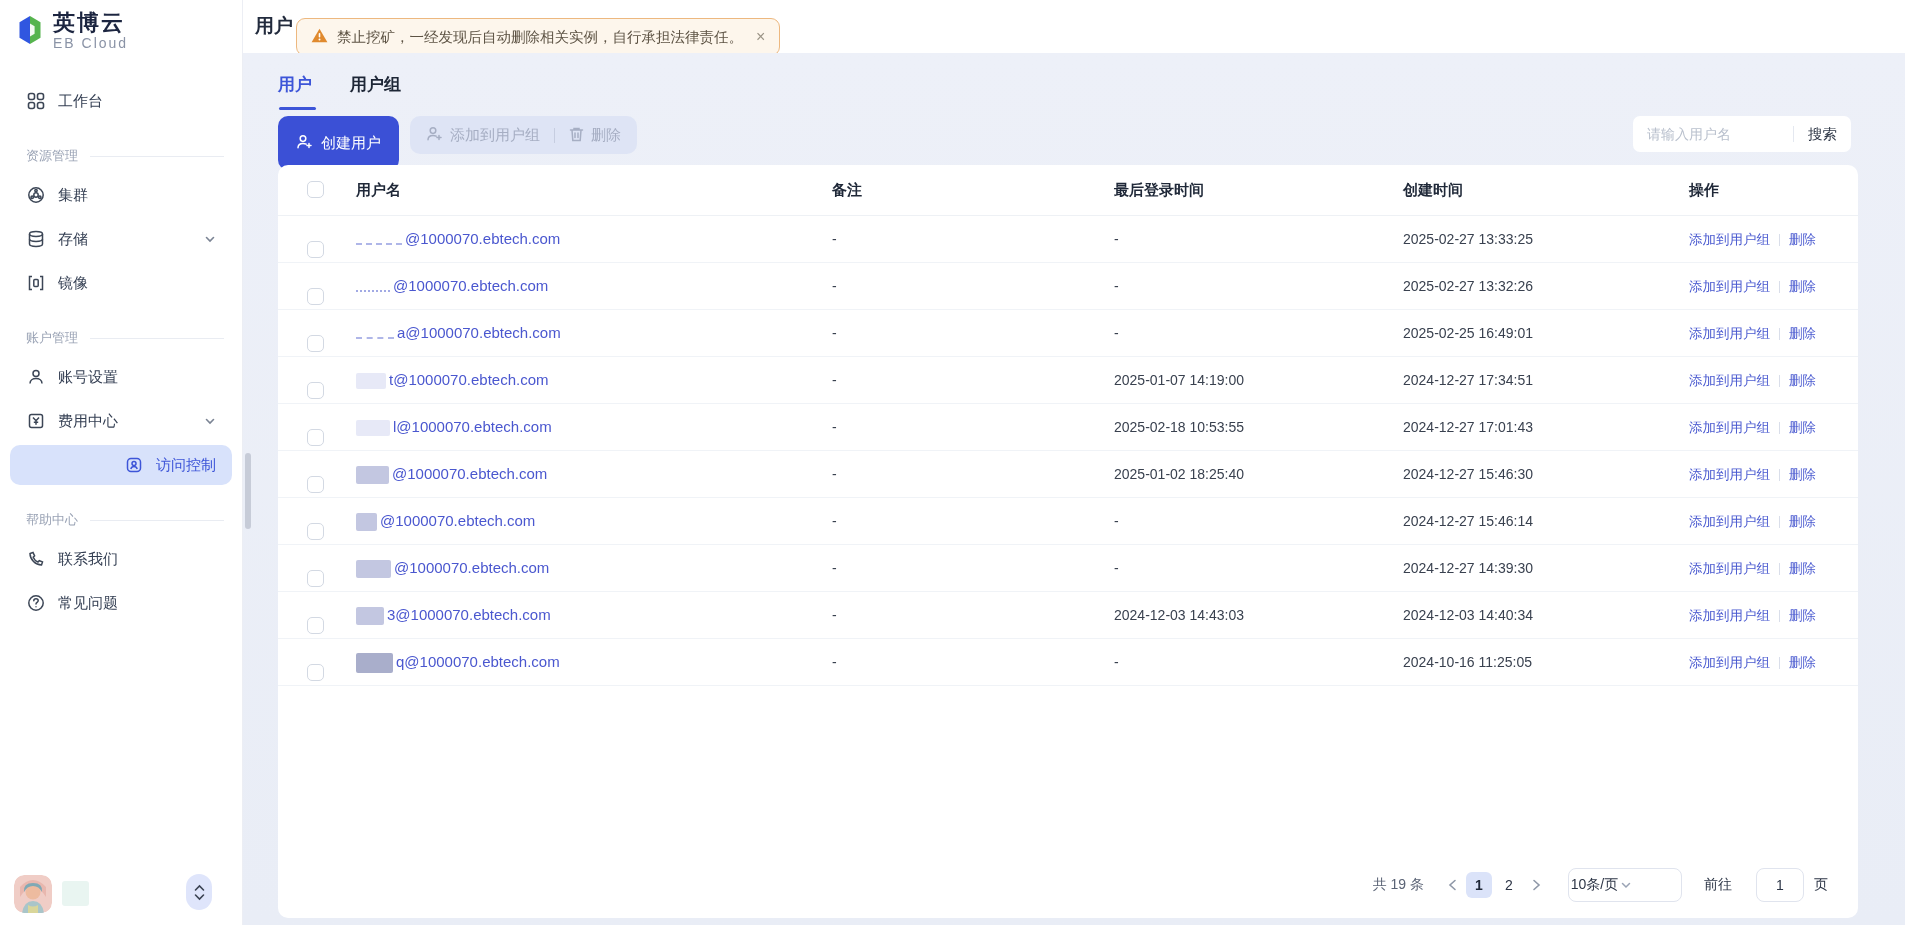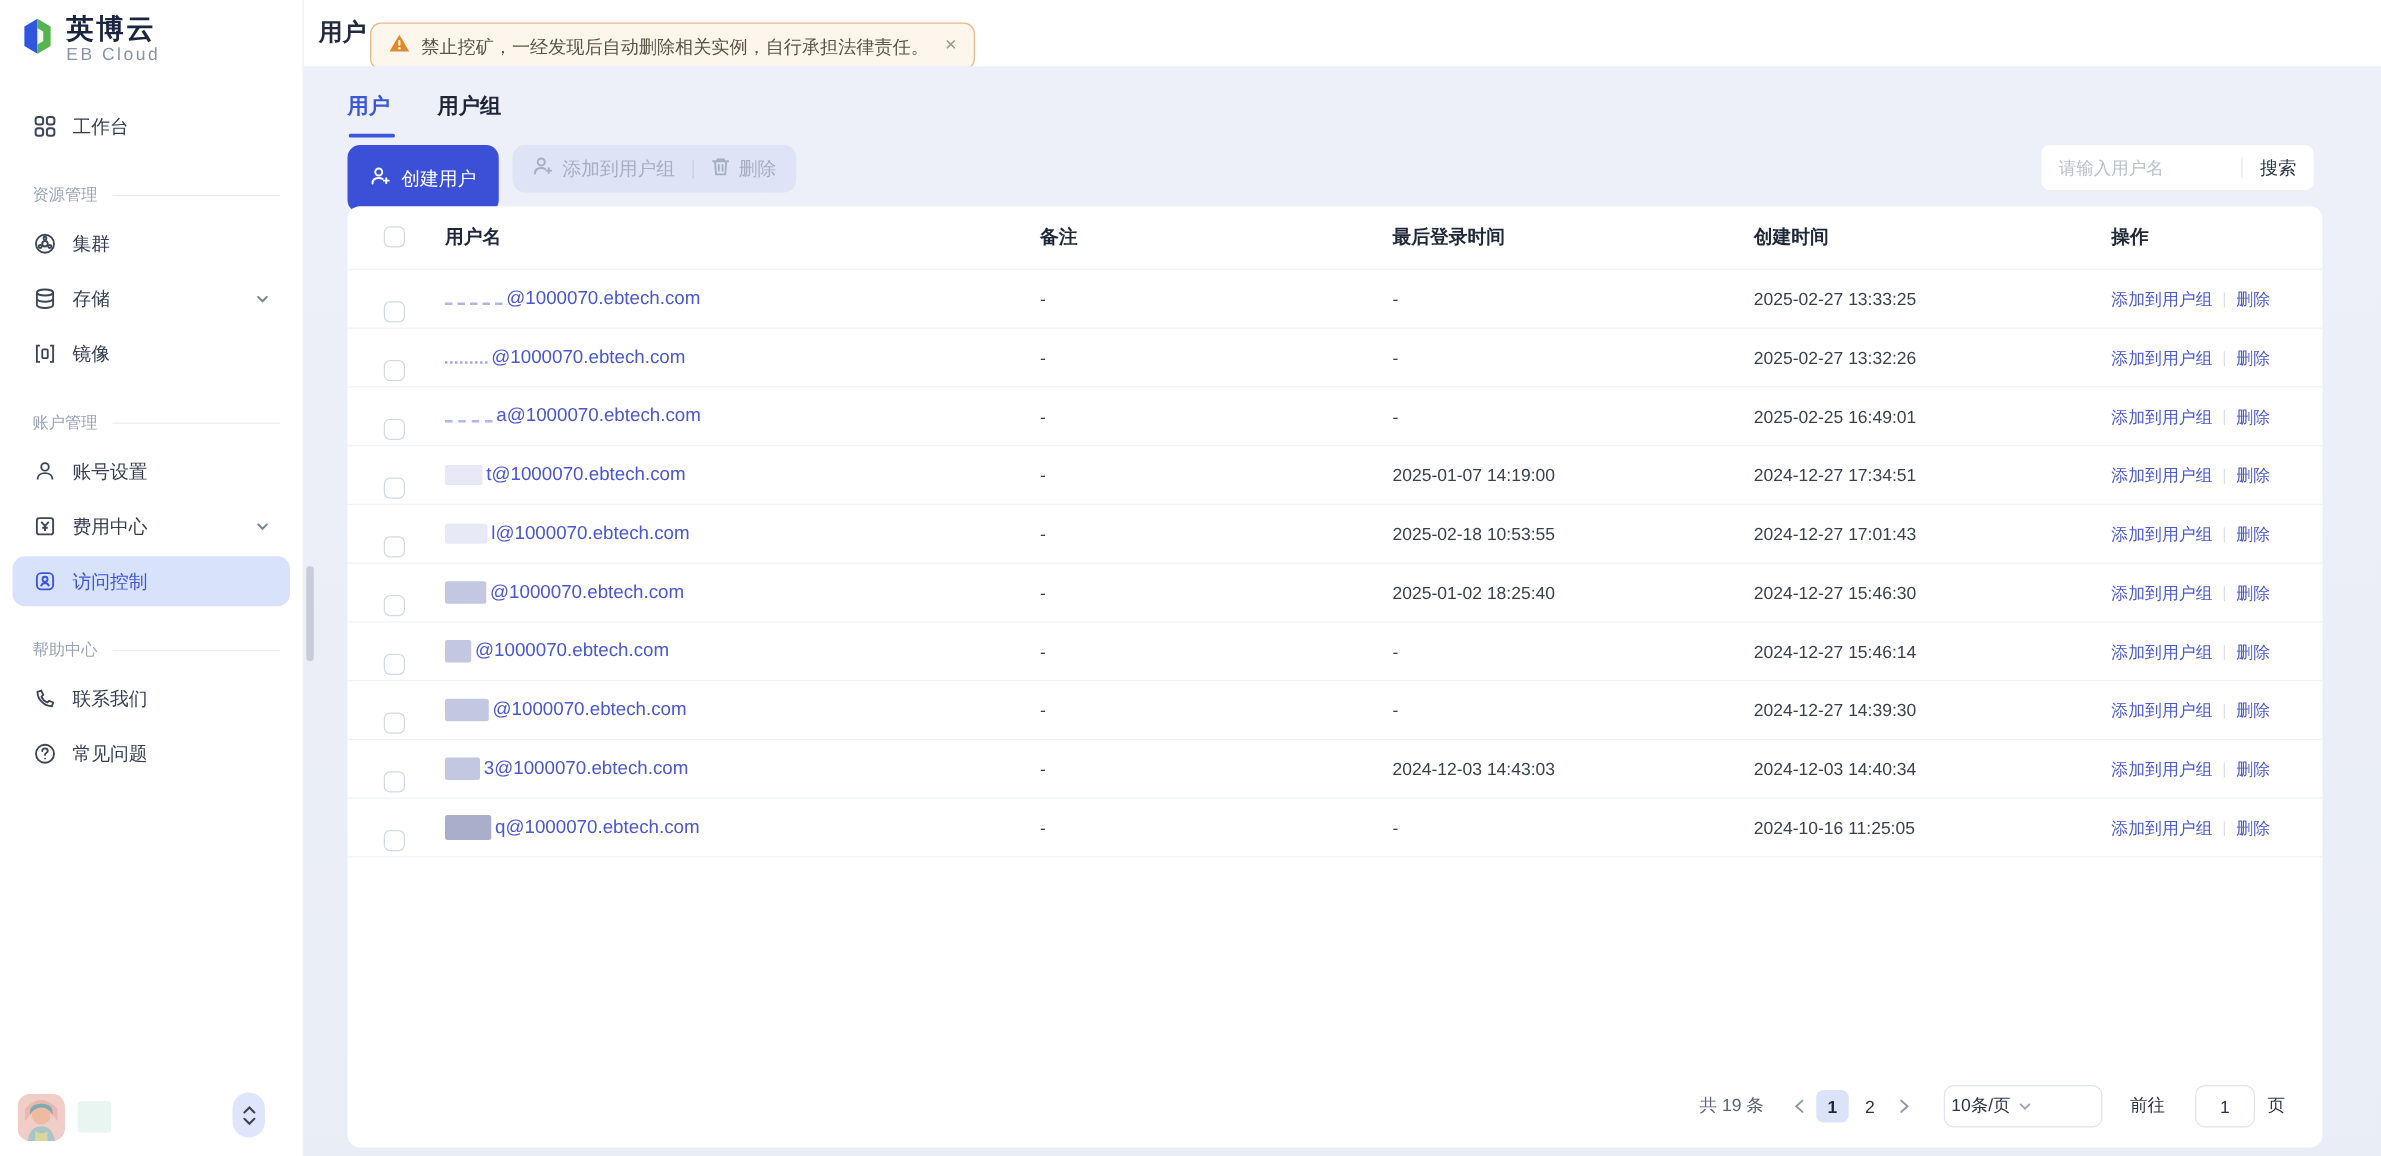--- a/index.html
+++ b/index.html
@@ -7,21 +7,21 @@
   .stage{position:relative;width:1905px;height:925px;overflow:hidden;background:#fff;}
 
   
   .sidebar{position:absolute;left:0;top:0;width:243px;height:925px;background:#fff;border-right:1px solid #eceef4;box-sizing:border-box;}
   .logo-row{display:flex;align-items:center;gap:9px;padding:12px 0 0 16px;}
   .logo-text .cn{font-size:22px;font-weight:700;color:#1c2540;letter-spacing:2px;line-height:22px;}
   .logo-text .en{font-size:14px;color:#8a93a6;letter-spacing:2px;margin-top:1px;}
   .side-nav{margin-top:30px;}
   .side-item{display:flex;align-items:center;gap:13px;height:40px;margin:4px 10px;padding:0 16px;border-radius:10px;font-size:15px;color:#333e52;position:relative;cursor:pointer;}
   .side-item .icn{width:19px;height:19px;display:flex;align-items:center;justify-content:center;}
-  .side-item.active{background:#d8e2fb;color:#3d55d8;}
+  .side-item.active{background:#d8e2fb;color:#3d55d8;justify-content:flex-end;}
   .side-item .chev{position:absolute;right:16px;display:flex;}
   .side-section{display:flex;align-items:center;margin:26px 0 10px 0;padding-left:26px;color:#9aa3b5;font-size:13px;white-space:nowrap;}
   .side-section .line{flex:1;height:1px;background:#e9ecf2;margin:0 18px 0 12px;}
   .side-footer{position:absolute;left:0;right:0;bottom:12px;height:44px;}
   .avatar{position:absolute;left:14px;bottom:0;width:38px;height:38px;border-radius:10px;overflow:hidden;}
   .name-mask{position:absolute;left:62px;bottom:7px;width:27px;height:25px;background:#e9f5f1;border-radius:3px;}
   .collapse-btn{position:absolute;right:30px;bottom:3px;width:26px;height:36px;border-radius:14px;background:#dfe5fb;display:flex;flex-direction:column;align-items:center;justify-content:center;gap:1px;cursor:pointer;}
 
   
   .main{position:absolute;left:243px;top:0;right:0;bottom:0;}
@@ -76,21 +76,21 @@
   .mask-blur{height:16px;background:rgba(168,176,226,.28);border-radius:2px;filter:blur(.6px);}
   .mask-solid{height:18px;background:#c3c7e1;border-radius:2px;}
   .mask-solid2{height:20px;background:#a9aecb;border-radius:2px;}
 
   
   .pagination{position:absolute;right:30px;bottom:16px;display:flex;align-items:center;font-size:14px;color:#2c3546;}
   .pg-total{color:#5a6375;margin-right:16px;}
   .pg-chev{width:24px;height:26px;display:flex;align-items:center;justify-content:center;cursor:pointer;}
   .pg-num{min-width:26px;height:26px;line-height:26px;text-align:center;border-radius:6px;cursor:pointer;margin:0 2px;}
   .pg-num.active{background:#dbe3f9;font-weight:700;color:#1f2838;}
-  .pg-size{width:127px;height:34px;border:1px solid #e0e4ee;border-radius:8px;background:#fff;display:flex;align-items:center;margin:0 22px 0 20px;cursor:pointer;box-sizing:border-box;}
+  .pg-size{width:114px;height:34px;border:1px solid #e0e4ee;border-radius:8px;background:#fff;display:flex;align-items:center;margin:0 22px 0 20px;cursor:pointer;box-sizing:border-box;}
   .pg-size span{flex:1;text-align:center;}
   .pg-size .dd-chev{margin-right:10px;display:flex;}
   .pg-goto-label{margin-right:24px;font-family:Liberation Serif, serif;}
   .pg-goto{width:48px;height:34px;border:1px solid #e0e4ee;border-radius:8px;text-align:center;font-size:14px;color:#2c3546;outline:none;box-sizing:border-box;font-family:inherit;}
   .pg-page-label{margin-left:10px;}
 </style>
 </head>
 <body>
 
 <div class="stage">

